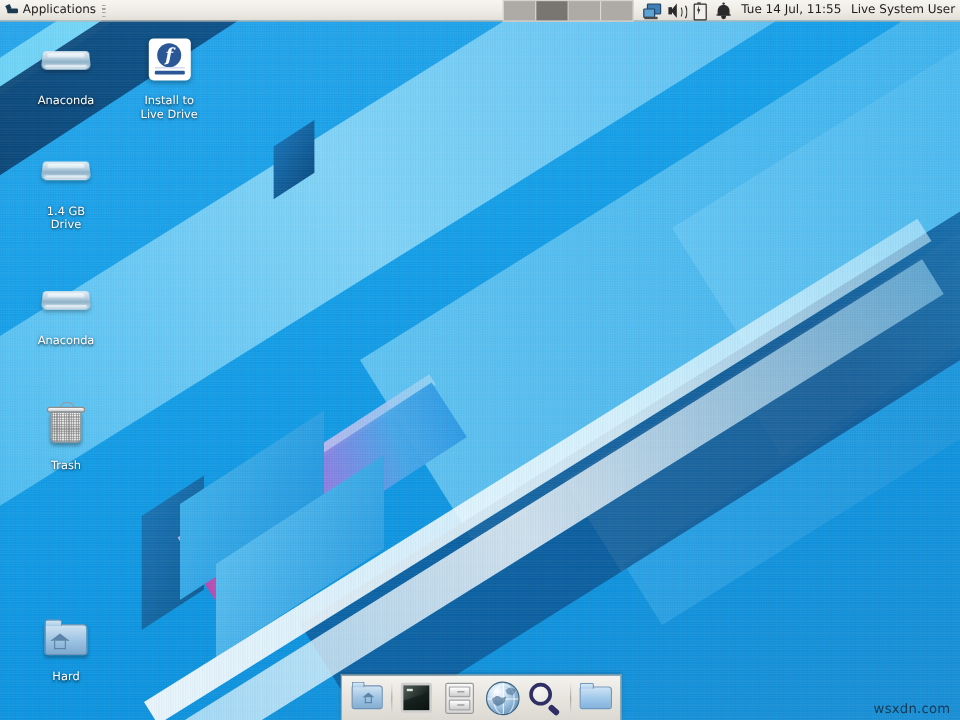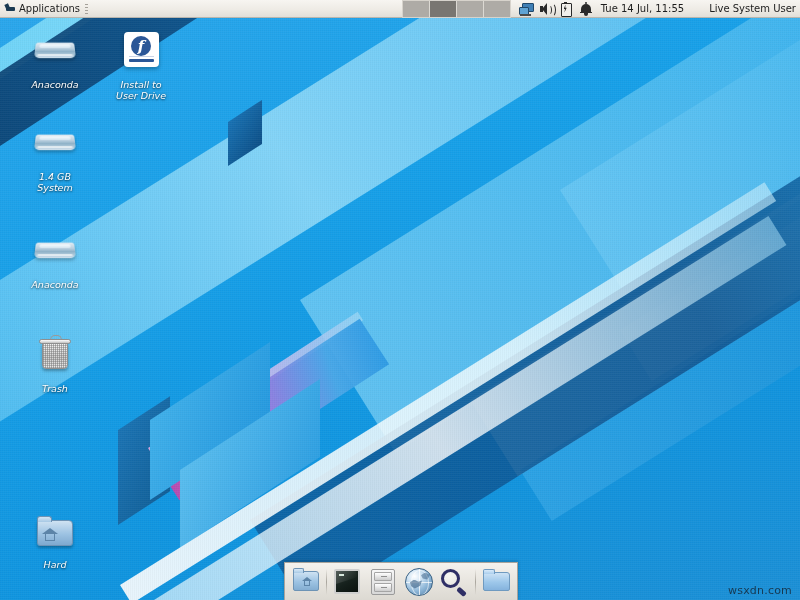--- a/index.html
+++ b/index.html
@@ -332,21 +332,21 @@
     border-radius: 0 0 3px 3px;
   }
   #notification-icon .bell-top {
     position: absolute; left: 6px; top: 0px;
     width: 2px; height: 2px;
     background: #2a2a2a;
     border-radius: 50%;
   }
 
   #clock-text {
-    padding: 0 25px 0 2px;
+    padding: 0 8px 0 2px;
     font-size: 10px;
     color: #1d1d1d;
     white-space: nowrap;
   }
   #user-name {
     padding-right: 4px;
     font-size: 10px;
     color: #1d1d1d;
     white-space: nowrap;
   }
@@ -363,21 +363,20 @@
     width: 48px; height: 48px;
     margin: 0 auto;
     position: relative;
   }
   .desktop-icon .label {
     margin-top: 3px;
     font-size: 9.5px;
     line-height: 11px;
     color: #ffffff;
     text-shadow: 0 1px 2px rgba(0,0,0,.55), 0 0 3px rgba(0,0,0,.35);
-    font-style: italic;
   }
 
   
   .drive-blue {
     position: absolute;
     left: 4px; top: 14px;
     width: 40px; height: 16px;
     background: linear-gradient(180deg, #e3edf4 0%, #b9cfdf 40%, #8fb2c8 60%, #cfe0ec 100%);
     border-radius: 3px 3px 5px 5px;
     box-shadow: 0 2px 3px rgba(0,0,0,.25);
@@ -845,31 +844,31 @@
       <div class="fedora-icon">
         <div class="f-circle">
             <div class="f-glyph">f</div>
           </div>
         <div class="bar2"></div>
         <div class="bar"></div>
       </div>
     </div>
     <div class="label">
       <span>Install to</span><br>
-      <span>User Drive</span>
+      <span>Live Drive</span>
     </div>
   </div>
 
   <div class="desktop-icon" style="left:12px; top:120px;">
     <div class="glyph">
       <div class="drive-blue"></div>
     </div>
     <div class="label">
       <span>1.4 GB</span><br>
-      <span>System</span>
+      <span>Drive</span>
     </div>
   </div>
 
   <div class="desktop-icon" style="left:12px; top:228px;">
     <div class="glyph">
       <div class="drive-blue"></div>
     </div>
     <div class="label">Anaconda</div>
   </div>
 

